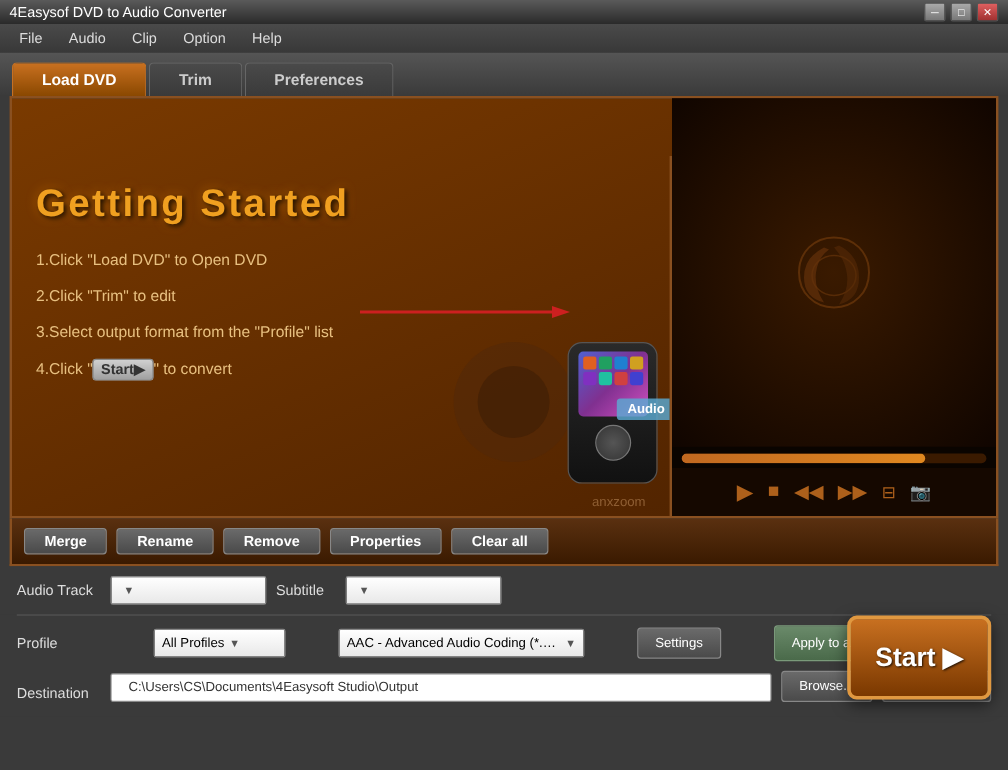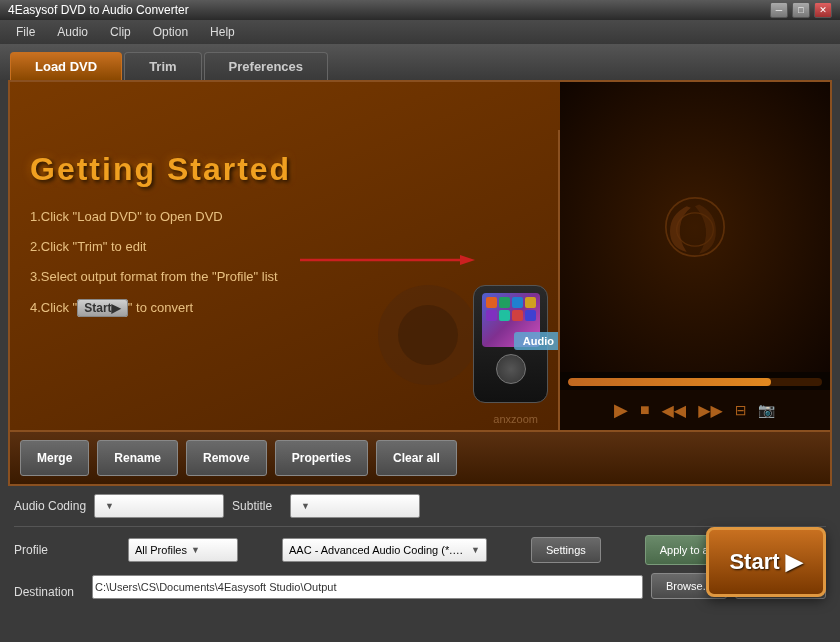--- a/index.html
+++ b/index.html
@@ -211,21 +211,21 @@
       align-items: center;
       gap: 8px;
       padding: 8px 10px;
       background: linear-gradient(to bottom, #5a3010, #3a1a00);
       margin: 0 8px;
       border: 2px solid #8a5020;
       border-top: none;
     }
 
     .action-btn {
-      height: 36px;
+      height: 22px;
       padding: 0 16px;
       background: linear-gradient(to bottom, #6a6a6a, #4a4a4a);
       border: 1px solid #888;
       border-radius: 3px;
       color: #fff;
       font-size: 12px;
       cursor: pointer;
       font-weight: bold;
     }
 
@@ -306,21 +306,21 @@
       padding: 4px 14px 8px;
       background: #3a3a3a;
     }
 
     .dest-input {
       flex: 1;
       height: 24px;
       background: #fff;
       border: 1px solid #888;
       border-radius: 2px;
-      padding: 0 2px;
+      padding: 0 14px;
       font-size: 11px;
       color: #333;
     }
 
     
     #start-btn-container {
       position: absolute;
       right: 14px;
       bottom: 14px;
       width: 120px;
@@ -485,21 +485,21 @@
   <button class="action-btn">Merge</button>
   <button class="action-btn">Rename</button>
   <button class="action-btn">Remove</button>
   <button class="action-btn">Properties</button>
   <button class="action-btn">Clear all</button>
 </div>
 
 <div id="bottom-section">
 
   <div id="settings-row">
-    <span class="settings-label">Audio Coding</span>
+    <span class="settings-label">Audio Track</span>
     <div class="combo-box combo-audio-track">
       <span></span>
       <span class="arrow">▼</span>
     </div>
     <span class="settings-label" style="min-width:50px;">Subtitle</span>
     <div class="combo-box combo-subtitle">
       <span></span>
       <span class="arrow">▼</span>
     </div>
   </div>

